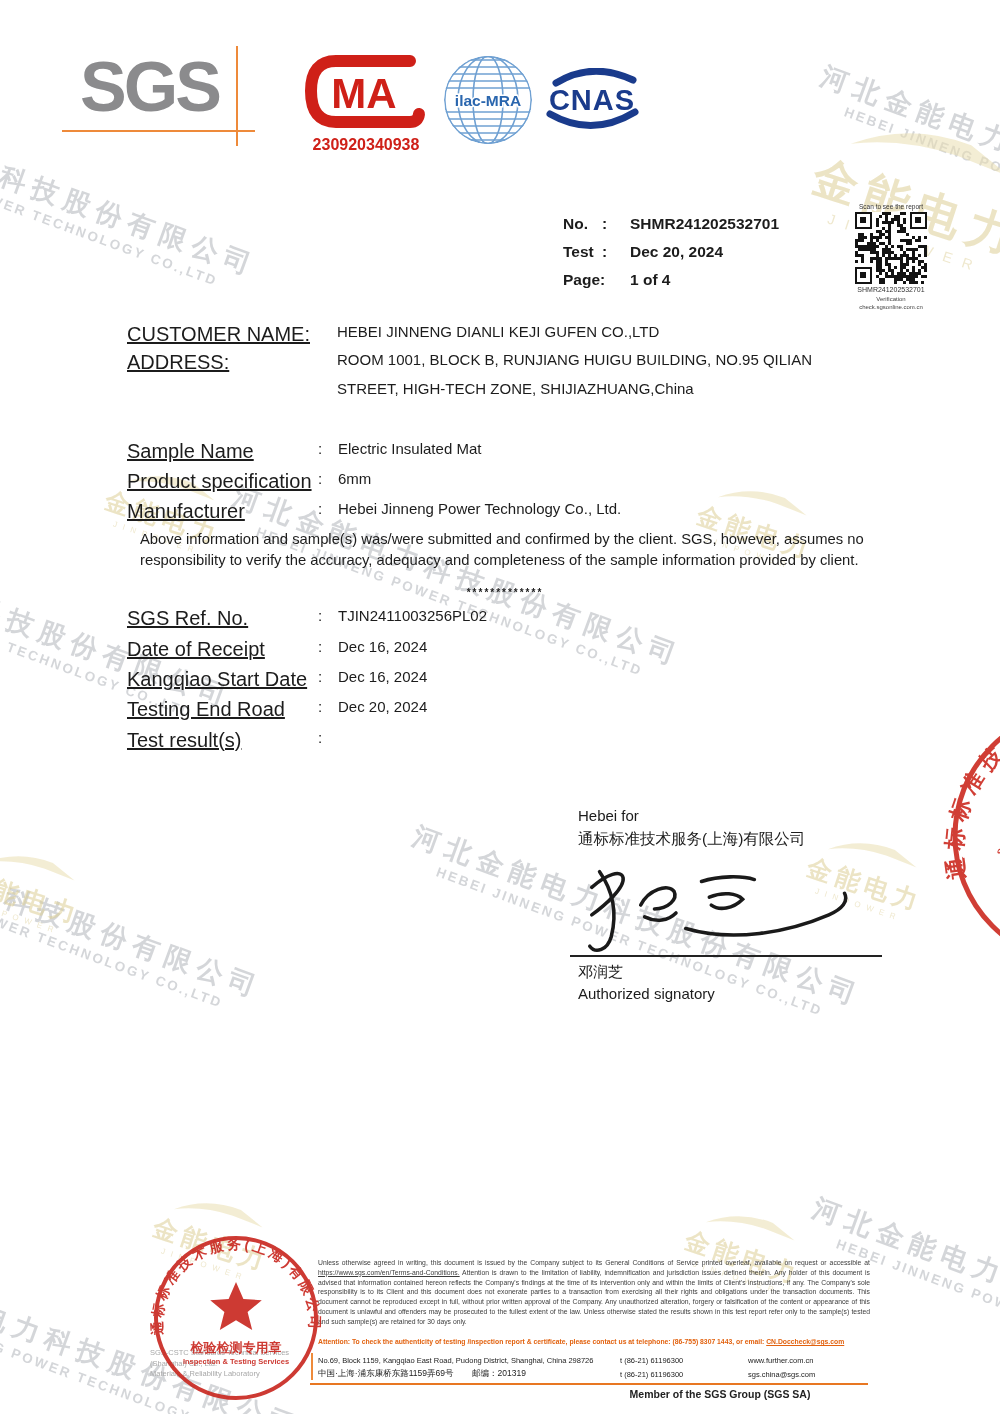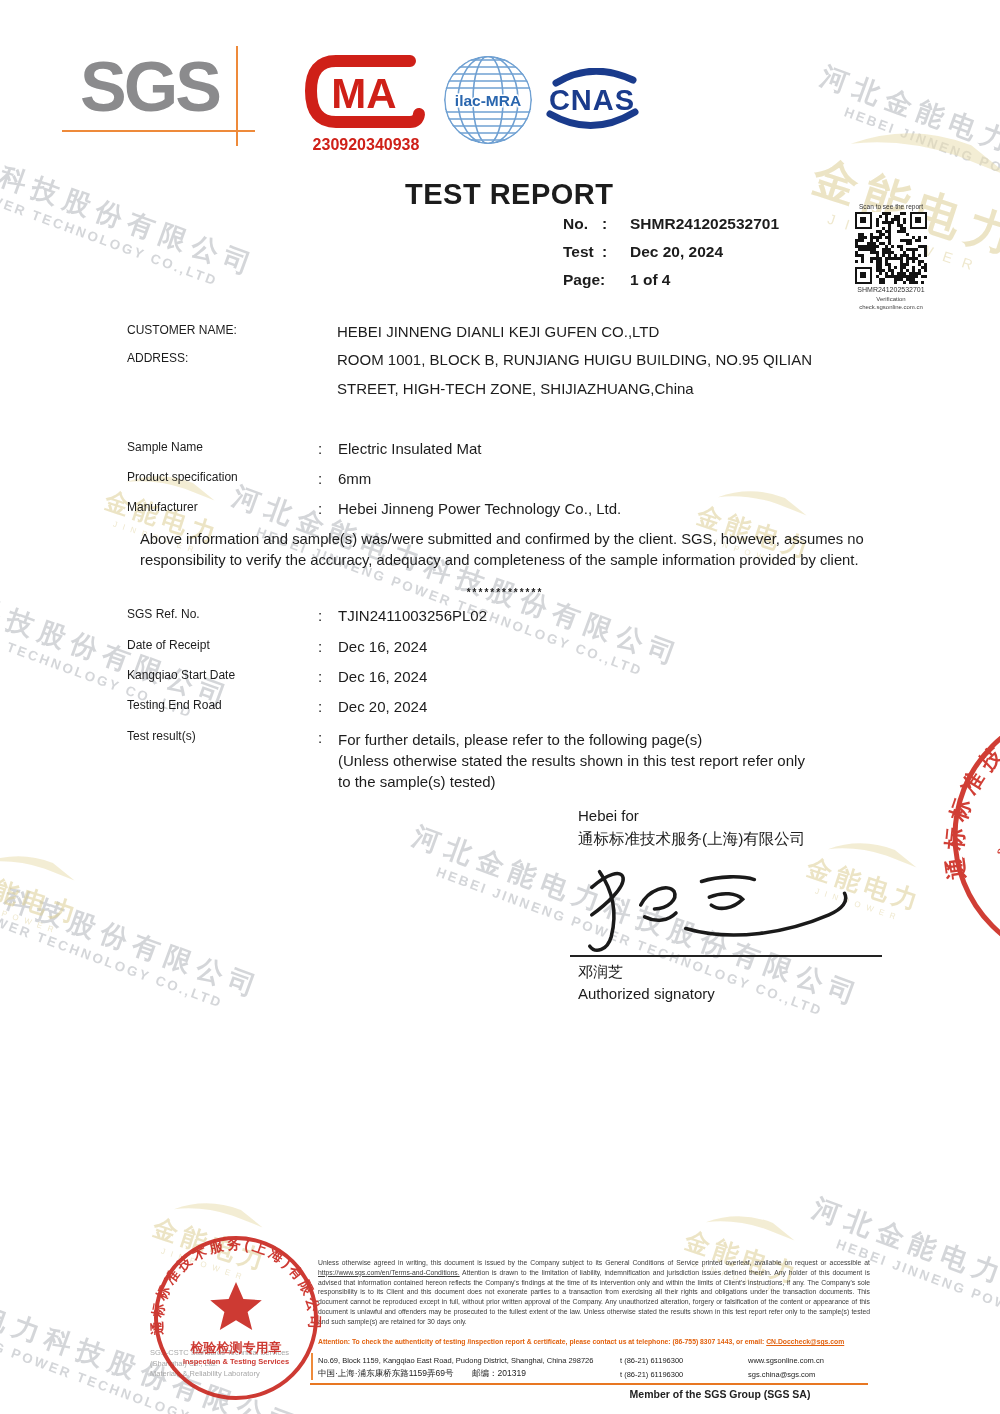--- a/index.html
+++ b/index.html
@@ -26,21 +26,21 @@
   
   .qr-wrap{width:100px;text-align:center;z-index:1;}
   .qr-cap{font-size:6.5px;color:#333;}
   .qr-box{position:relative;width:72px;height:72px;margin:2px auto;background:#fff;}
   .qf{position:absolute;width:17px;height:17px;border:2.5px solid #131313;box-sizing:border-box;}
   .qf::after{content:"";position:absolute;left:3px;top:3px;width:6px;height:6px;background:#131313;}
   .qr-box i{position:absolute;width:3px;height:3px;background:#131313;}
   .qr-sub{font-size:7px;color:#333;line-height:8.5px;}
   .qr-sub2{font-size:6px;color:#444;line-height:8px;}
   
-  .lbl{font-size:12px;z-index:1;}
+  .lbl{font-size:20px;z-index:1;text-decoration:underline;}
   .val{font-size:15px;z-index:1;}
   .ml{white-space:pre-line;line-height:29px;}
   .ml2{white-space:pre-line;line-height:21px;}
   .colon{font-size:15px;z-index:1;}
   .disc{font-size:14.8px;line-height:20.5px;z-index:1;}
   .stars{font-size:10px;font-weight:700;letter-spacing:2px;text-align:center;z-index:1;}
   
   .sig-line{background:#222;height:1.5px;z-index:1;}
   
   .stamp{z-index:3;opacity:.9;}
@@ -176,21 +176,20 @@
     <text x="46" y="52" text-anchor="middle" font-size="15.5" font-weight="700" fill="#2a66ae" style="paint-order:stroke;stroke:#ffffff;stroke-width:3px" font-family="Liberation Sans, sans-serif">ilac-MRA</text>
   </svg>
 
   <svg class="abs" style="left:538px;top:68px;z-index:1" width="108" height="64" viewBox="0 0 108 64">
     <path d="M18,15 Q54,-7 95,12" fill="none" stroke="#1a3b8c" stroke-width="7" stroke-linecap="round"></path>
     <path d="M12,46 Q54,70 97,44" fill="none" stroke="#1a3b8c" stroke-width="7" stroke-linecap="round"></path>
     <text x="54" y="42" text-anchor="middle" font-size="29" font-weight="800" fill="#1a3b8c" letter-spacing="1" font-family="Liberation Sans, sans-serif">CNAS</text>
   </svg>
 
 
-  <div class="abs title" style="left:405px;top:178px">TEST REPORT</div>
 
   <div class="abs rp-label" style="left:563px;top:215px">No.</div>
   <div class="abs rp-colon" style="left:602px;top:215px">:</div>
   <div class="abs rp-value" style="left:630px;top:215px">SHMR241202532701</div>
 
   <div class="abs rp-label" style="left:563px;top:243px">Test</div>
   <div class="abs rp-colon" style="left:602px;top:243px">:</div>
   <div class="abs rp-value" style="left:630px;top:243px">Dec 20, 2024</div>
 
   <div class="abs rp-label" style="left:563px;top:271px">Page</div>
@@ -466,23 +465,20 @@
   <div class="abs lbl" style="left:127px;top:668px">Kangqiao Start Date</div>
   <div class="abs colon" style="left:318px;top:668px">:</div>
   <div class="abs val" style="left:338px;top:668px">Dec 16, 2024</div>
 
   <div class="abs lbl" style="left:127px;top:698px">Testing End Road</div>
   <div class="abs colon" style="left:318px;top:698px">:</div>
   <div class="abs val" style="left:338px;top:698px">Dec 20, 2024</div>
 
   <div class="abs lbl" style="left:127px;top:729px">Test result(s)</div>
   <div class="abs colon" style="left:318px;top:729px">:</div>
-  <div class="abs val ml2" style="left:338px;top:729px;width:560px">For further details, please refer to the following page(s)
-(Unless otherwise stated the results shown in this test report refer only
-to the sample(s) tested)</div>
 
   <div class="abs val" style="left:578px;top:807px">Hebei for</div>
   <div class="abs val" style="left:578px;top:829px;font-size:15.5px">通标标准技术服务(上海)有限公司</div>
 
   <svg class="abs" style="left:570px;top:858px;z-index:1" width="310" height="98" viewBox="0 0 300 100">
     <g fill="none" stroke="#1a1a1a" stroke-width="3.6" stroke-linecap="round">
       <path d="M14,30 C30,16 44,12 46,20 C48,30 28,48 14,58"></path>
       <path d="M22,14 C36,34 40,56 34,80 C30,94 18,98 12,90"></path>
       <path d="M64,48 C72,32 92,26 98,34 C102,42 92,52 78,52"></path>
       <path d="M68,60 C80,66 92,64 100,56"></path>
@@ -526,21 +522,21 @@
   </div>
 
   <div class="abs legal" style="left:318px;top:1258px;width:552px"><span>Unless otherwise agreed in writing, this document is issued by the Company subject to its General Conditions of Service printed overleaf, available on request or accessible at </span><span class="ul">https://www.sgs.com/en/Terms-and-Conditions.</span><span> Attention is drawn to the limitation of liability, indemnification and jurisdiction issues defined therein. Any holder of this document is advised that information contained hereon reflects the Company's findings at the time of its intervention only and within the limits of Client's instructions, if any. The Company's sole responsibility is to its Client and this document does not exonerate parties to a transaction from exercising all their rights and obligations under the transaction documents. This document cannot be reproduced except in full, without prior written approval of the Company. Any unauthorized alteration, forgery or falsification of the content or appearance of this document is unlawful and offenders may be prosecuted to the fullest extent of the law. Unless otherwise stated the results shown in this test report refer only to the sample(s) tested and such sample(s) are retained for 30 days only.</span></div>
 
   <div class="abs attn" style="left:318px;top:1337px;width:552px"><span>Attention: To check the authenticity of testing /inspection report &amp; certificate, please contact us at telephone: (86-755) 8307 1443, or email: </span><span class="ul">CN.Doccheck@sgs.com</span></div>
 
   <div class="abs oline" style="left:311px;top:1353px;width:1.5px;height:27px"></div>
 
   <div class="abs addr1" style="left:318px;top:1356px">No.69, Block 1159, Kangqiao East Road, Pudong District, Shanghai, China 298726</div>
   <div class="abs addr1" style="left:620px;top:1356px">t (86-21) 61196300</div>
-  <div class="abs addr1" style="left:748px;top:1356px">www.sgsonline.com.cn</div>
+  <div class="abs addr1" style="left:748px;top:1356px">www.further.com.cn</div>
 
   <div class="abs addr2" style="left:318px;top:1368px">中国·上海·浦东康桥东路1159弄69号</div>
   <div class="abs addr2" style="left:472px;top:1368px">邮编：201319</div>
   <div class="abs addr1" style="left:620px;top:1370px">t (86-21) 61196300</div>
   <div class="abs addr1" style="left:748px;top:1370px">sgs.china@sgs.com</div>
 
   <div class="abs" style="left:310px;top:1383px;width:558px;height:1.5px;background:#e87722;z-index:1"></div>
   <div class="abs member" style="left:575px;top:1388px;width:290px">Member of the SGS Group (SGS SA)</div>
 
 </div>

